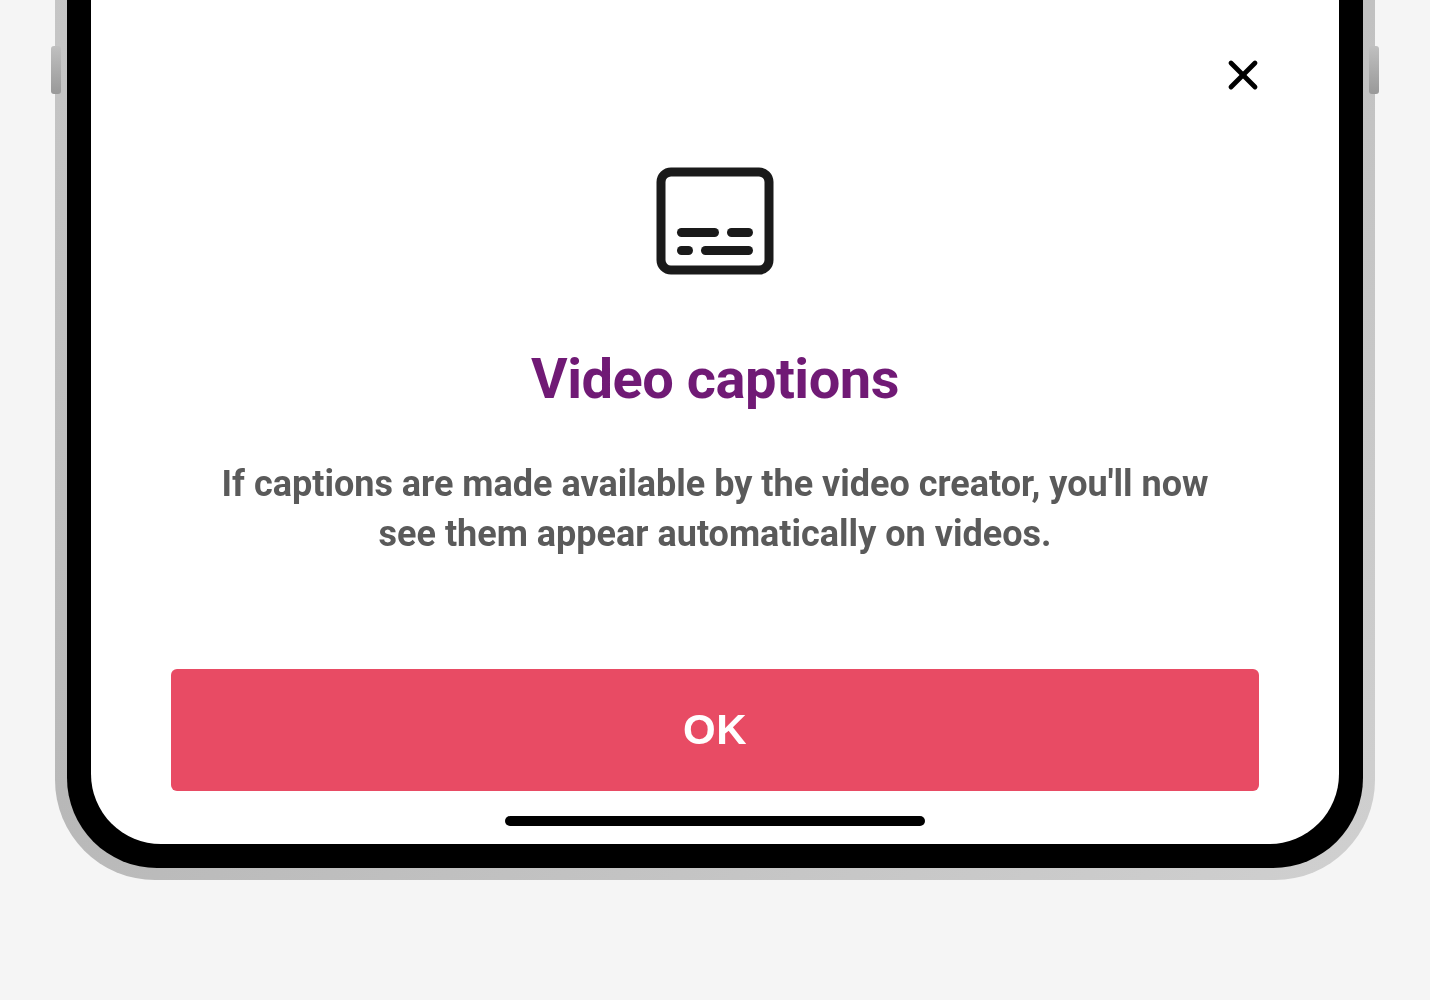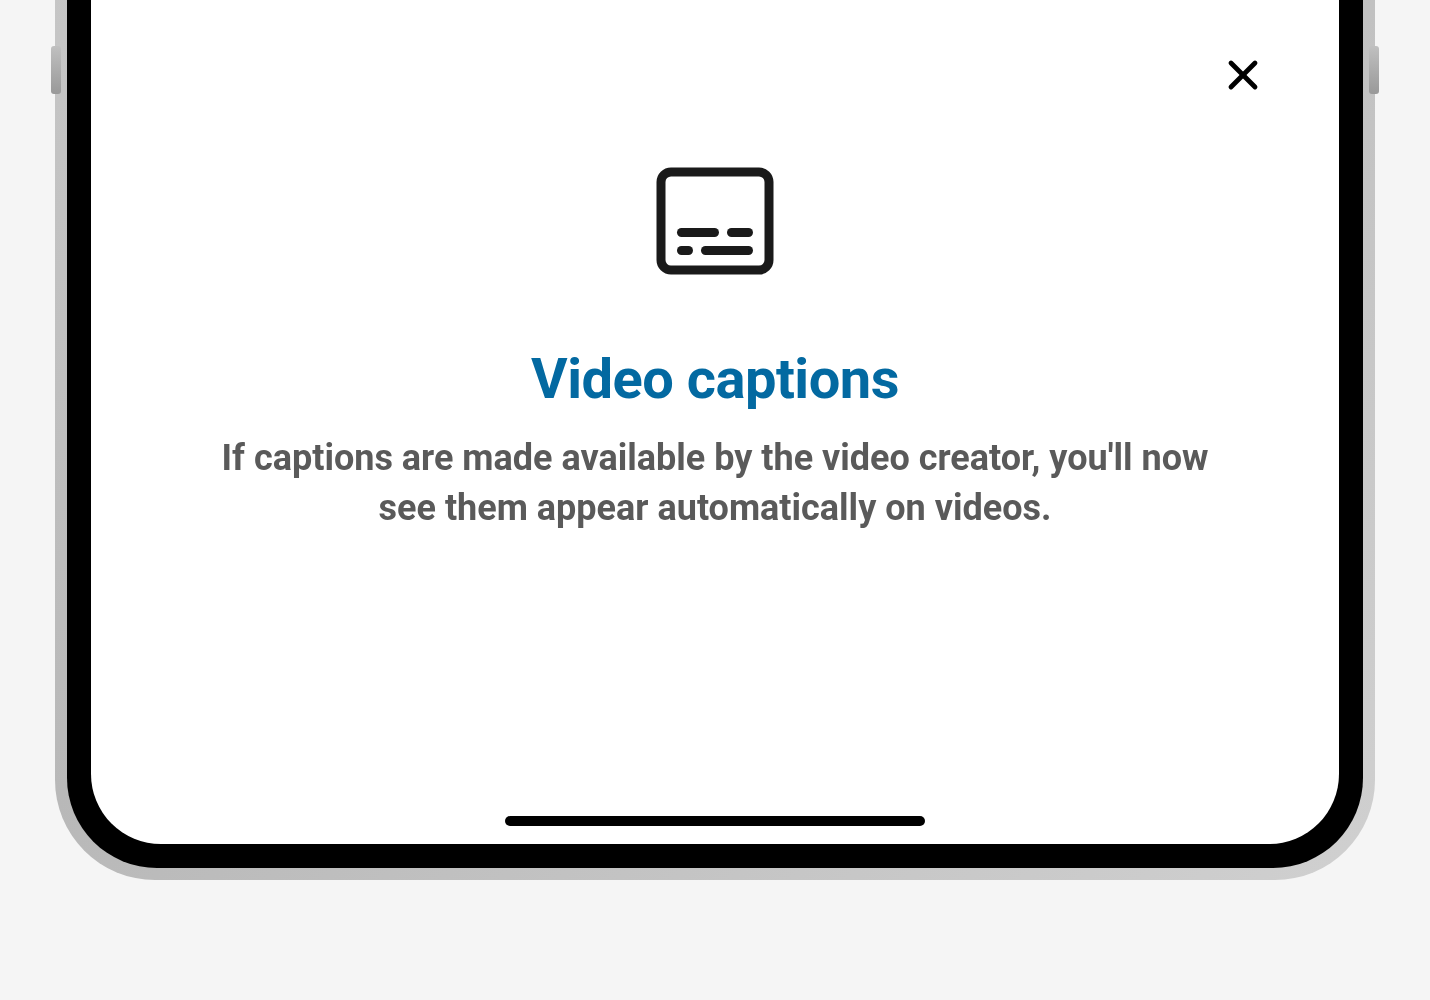--- a/index.html
+++ b/index.html
@@ -82,23 +82,23 @@
     }
 
     .caption-icon svg {
       width: 120px;
       height: 110px;
     }
 
     .modal-title {
       font-size: 56px;
       font-weight: 700;
-      color: #0369a1;
+      color: #701a75;
       letter-spacing: -0.5px;
-      margin-bottom: 22px;
+      margin-bottom: 48px;
     }
 
     .modal-body {
       font-size: 36px;
       line-height: 1.38;
       color: #5a5a5a;
       font-weight: 700;
       padding: 0 24px;
       margin-bottom: 110px;
     }
@@ -172,20 +172,23 @@
             <rect x="72" y="62" width="26" height="9" rx="4.5" fill="#1a1a1a"></rect>
             <rect x="22" y="80" width="16" height="9" rx="4.5" fill="#1a1a1a"></rect>
             <rect x="46" y="80" width="52" height="9" rx="4.5" fill="#1a1a1a"></rect>
           </svg>
         </div>
 
         <h1 class="modal-title">Video captions</h1>
 
         <p class="modal-body">If captions are made available by the video creator, you'll now see them appear automatically on videos.</p>
 
+        <button class="ok-button">
+          <span>OK</span>
+        </button>
 
       </div>
 
       <div class="home-indicator"></div>
 
     </div>
   </div>
 </div>
 
 </body></html>

